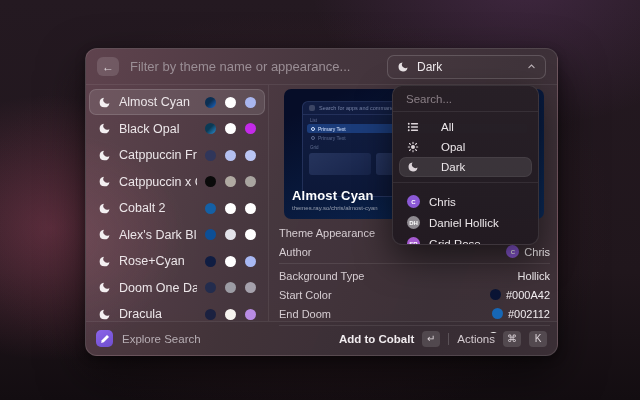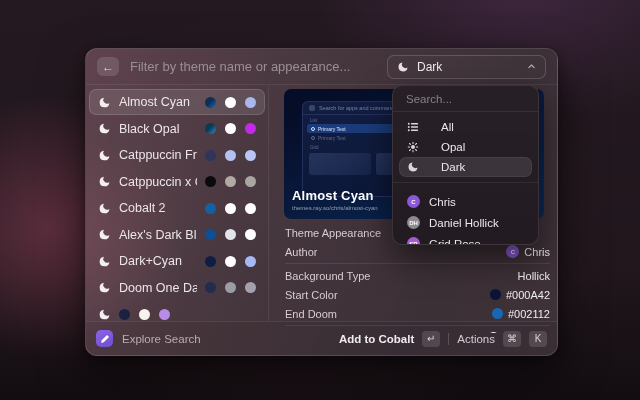--- a/index.html
+++ b/index.html
@@ -62,21 +62,21 @@
   .mrow .mcirc { width:4px; height:4px; border-radius:50%; border:1px solid currentColor; flex:0 0 auto; }
   .mrow.hl { background:#1b3c7a; color:#d7e5ff; }
   .mrow.dim { color:rgba(150,165,205,0.55); }
   .mgrid { display:flex; gap:5px; padding:2px 6px; }
   .mtile { width:62px; height:22px; border-radius:3px;
     background:linear-gradient(140deg, rgba(96,116,176,0.28), rgba(42,58,104,0.32)); }
   .ptitle { position:absolute; left:8px; bottom:8px; }
   .ptitle .big { font-size:13px; font-weight:700; color:#ffffff; letter-spacing:0.2px; }
   .ptitle .url { font-size:6px; color:rgba(255,255,255,0.55); margin-top:2px; }
 
-  .details { position:absolute; left:16px; right:7px; top:138px; }
+  .details { position:absolute; left:10px; right:7px; top:138px; }
   .drow { height:19px; display:flex; align-items:center; }
   .dlabel { font-size:11px; color:#d6cdd2; flex:1; }
   .dvalue { font-size:11px; color:#f2edf0; display:flex; align-items:center; gap:5px; }
   .ddiv { height:1px; background:rgba(255,255,255,0.09); margin:2px 0; }
   .cdot { width:11px; height:11px; border-radius:50%; flex:0 0 auto; }
   .avatar { width:13px; height:13px; border-radius:50%; display:flex; align-items:center; justify-content:center;
     font-size:6px; font-weight:700; color:#fff; flex:0 0 auto; }
   .clip { height:5px; overflow:hidden; }
 
   
@@ -215,21 +215,21 @@
             <span class="dot" style="background:#e3e3ea"></span>
             <span class="dot" style="background:#ffffff"></span>
     </span>
   </div>
   <div class="trow">
     <span class="moon">
             <svg viewBox="0 0 24 24">
               <path d="M21 12.79A9 9 0 1 1 11.21 3 7 7 0 0 0 21 12.79z" fill="currentColor"></path>
             </svg>
           </span>
-    <span class="tlabel">Dark+Cyan</span>
+    <span class="tlabel">Rose+Cyan</span>
     <span class="dots">
       <span class="dot" style="background:#101d42"></span>
             <span class="dot" style="background:#ffffff"></span>
             <span class="dot" style="background:#a8b8f3"></span>
     </span>
   </div>
   <div class="trow">
     <span class="moon">
             <svg viewBox="0 0 24 24">
               <path d="M21 12.79A9 9 0 1 1 11.21 3 7 7 0 0 0 21 12.79z" fill="currentColor"></path>
@@ -241,20 +241,21 @@
             <span class="dot" style="background:#9c9ca4"></span>
             <span class="dot" style="background:#a5a1ac"></span>
     </span>
   </div>
   <div class="trow">
     <span class="moon">
             <svg viewBox="0 0 24 24">
               <path d="M21 12.79A9 9 0 1 1 11.21 3 7 7 0 0 0 21 12.79z" fill="currentColor"></path>
             </svg>
           </span>
+    <span class="tlabel">Dracula</span>
     <span class="dots">
       <span class="dot" style="background:#1b2140"></span>
             <span class="dot" style="background:#f6f3ef"></span>
             <span class="dot" style="background:#b88ce4"></span>
     </span>
   </div>
       </div>
 
     <div class="detail-pane">
       <div class="preview">

